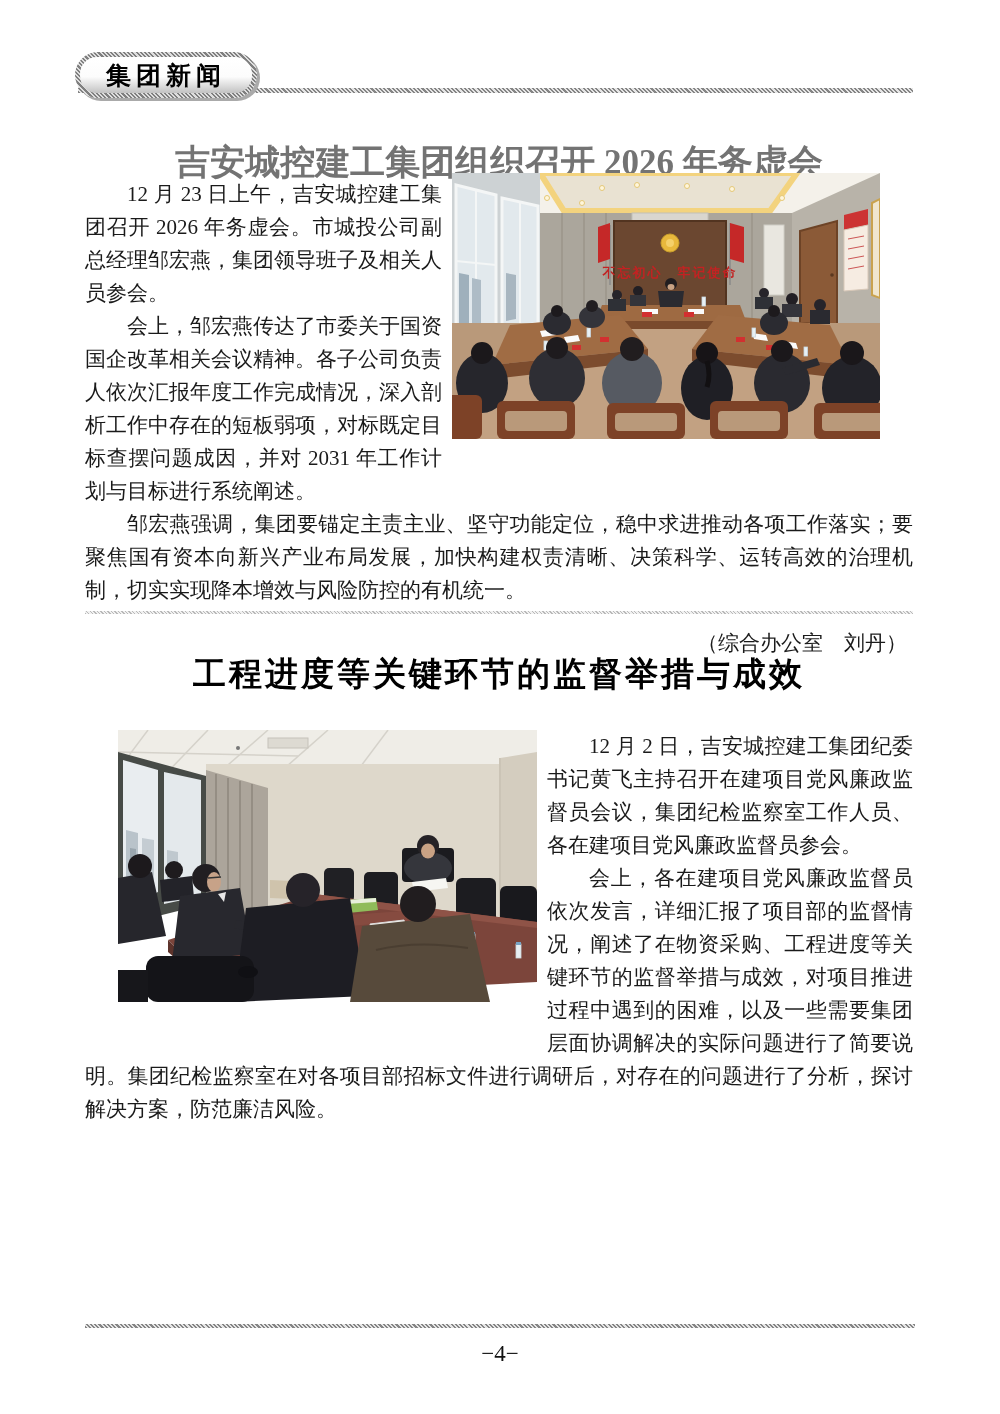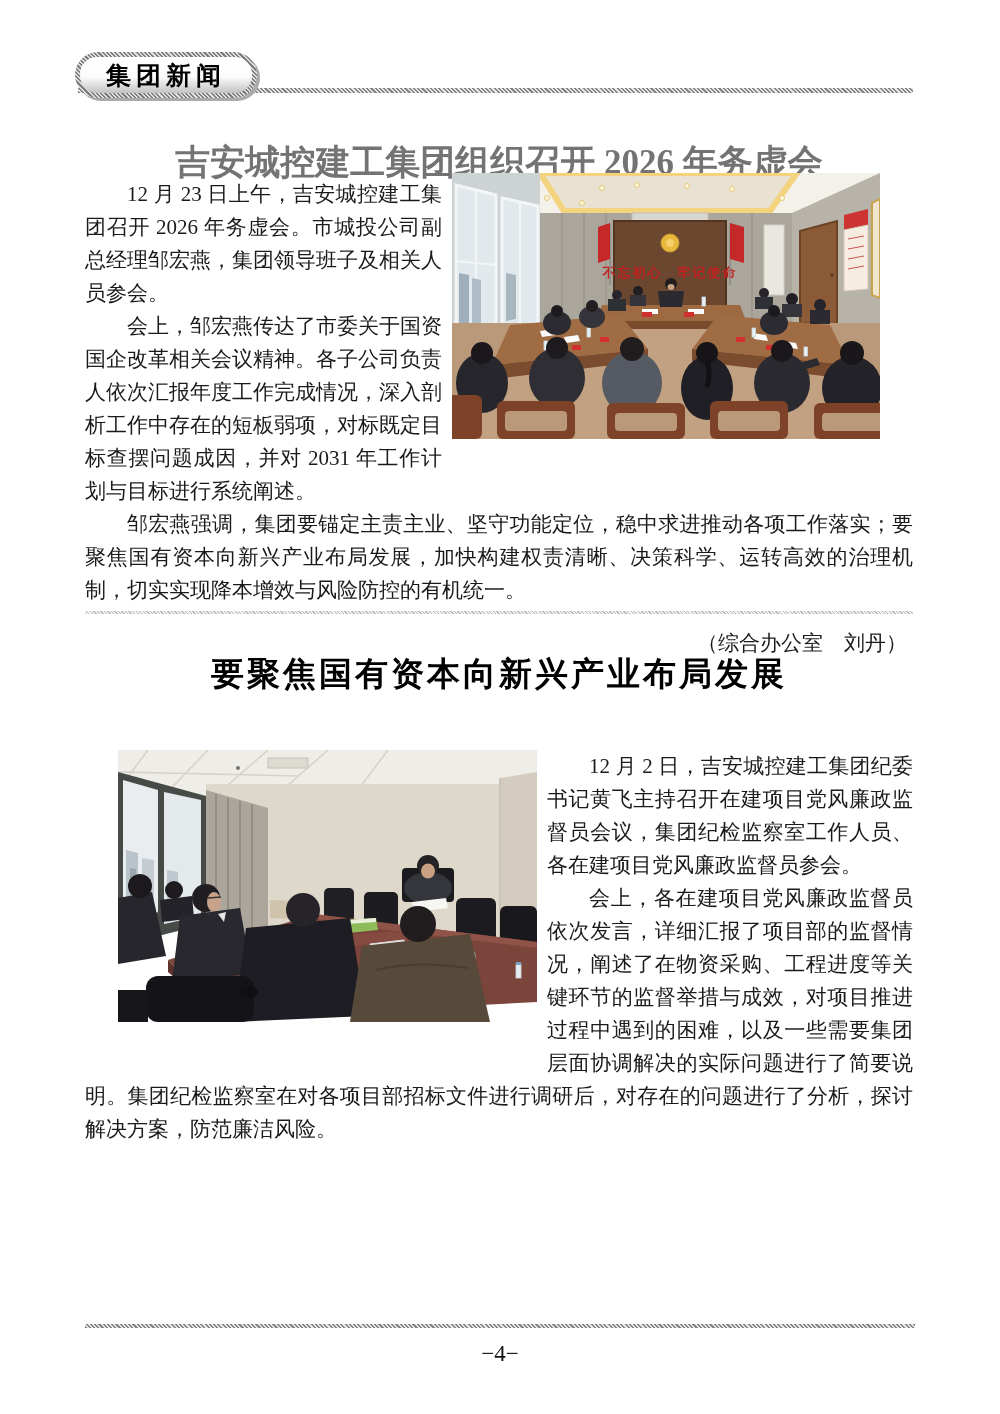--- a/index.html
+++ b/index.html
@@ -21,21 +21,21 @@
   .badge-inner{height:100%;border-radius:17px;
     background:linear-gradient(180deg,#ffffff 5%,#fcfcfc 55%,#c2c2c2 100%);
     display:flex;align-items:center;justify-content:center;
     font-family:"Liberation Sans", sans-serif;font-weight:bold;font-size:25px;letter-spacing:5px;color:#000;text-align:center;}
   
   .title1{left:85px;top:116px;width:828px;text-align:center;font-size:35px;font-weight:bold;color:#737373;white-space:nowrap;}
   .title2{left:85px;top:624px;width:828px;text-align:center;font-size:33px;font-weight:bold;color:#000;line-height:47px;letter-spacing:3px;}
   
   .article{left:85px;width:828px;font-size:21px;line-height:33px;text-align:justify;}
   .article1{top:178px;}
-  .article2{top:750px;}
+  .article2{top:730px;}
   .article p{margin:0;text-indent:2em;}
   .article p.byline{text-indent:0;text-align:right;padding-right:6px;margin-top:20px;}
   figure{margin:0;padding:0;}
   .photo1{float:right;width:428px;height:266px;margin:-5px 33px 41px 10px;}
   .photo2{float:left;width:419px;height:272px;margin:0 10px 26px 33px;}
   .photo svg{display:block;width:100%;height:100%;}
   .page-number{left:0;top:1341px;width:1000px;text-align:center;font-size:23px;color:#111;}
 </style>
 </head>
 <body>
@@ -200,21 +200,21 @@
       </svg>
     </figure>
     <p>12 月 23 日上午，吉安城控建工集团召开 2026 年务虚会。市城投公司副总经理邹宏燕，集团领导班子及相关人员参会。</p>
     <p>会上，邹宏燕传达了市委关于国资国企改革相关会议精神。各子公司负责人依次汇报年度工作完成情况，深入剖析工作中存在的短板弱项，对标既定目标查摆问题成因，并对 2031 年工作计划与目标进行系统阐述。</p>
     <p>邹宏燕强调，集团要锚定主责主业、坚守功能定位，稳中求进推动各项工作落实；要聚焦国有资本向新兴产业布局发展，加快构建权责清晰、决策科学、运转高效的治理机制，切实实现降本增效与风险防控的有机统一。</p>
     <p class="byline">（综合办公室　刘丹）</p>
   </div>
 
   <div class="abs divider"></div>
 
-  <h2 class="abs title2"><span>要聚焦国有资本向新兴产业布局发展</span><br></h2>
+  <h2 class="abs title2"><span>工程进度等关键环节的监督举措与成效</span><br></h2>
 
   <div class="abs article article2">
     <figure class="photo photo2">
       <svg viewBox="0 0 419 272" xmlns="http://www.w3.org/2000/svg">
         <g>
           <polygon points="0,0 419,0 419,34 170,40 0,62" fill="#efede7"></polygon>
           <g stroke="#d5d2ca" stroke-width="1.5" fill="none">
             <line x1="30" y1="0" x2="0" y2="40"></line>
               <line x1="90" y1="0" x2="40" y2="52"></line>
             <line x1="150" y1="0" x2="95" y2="48"></line>

